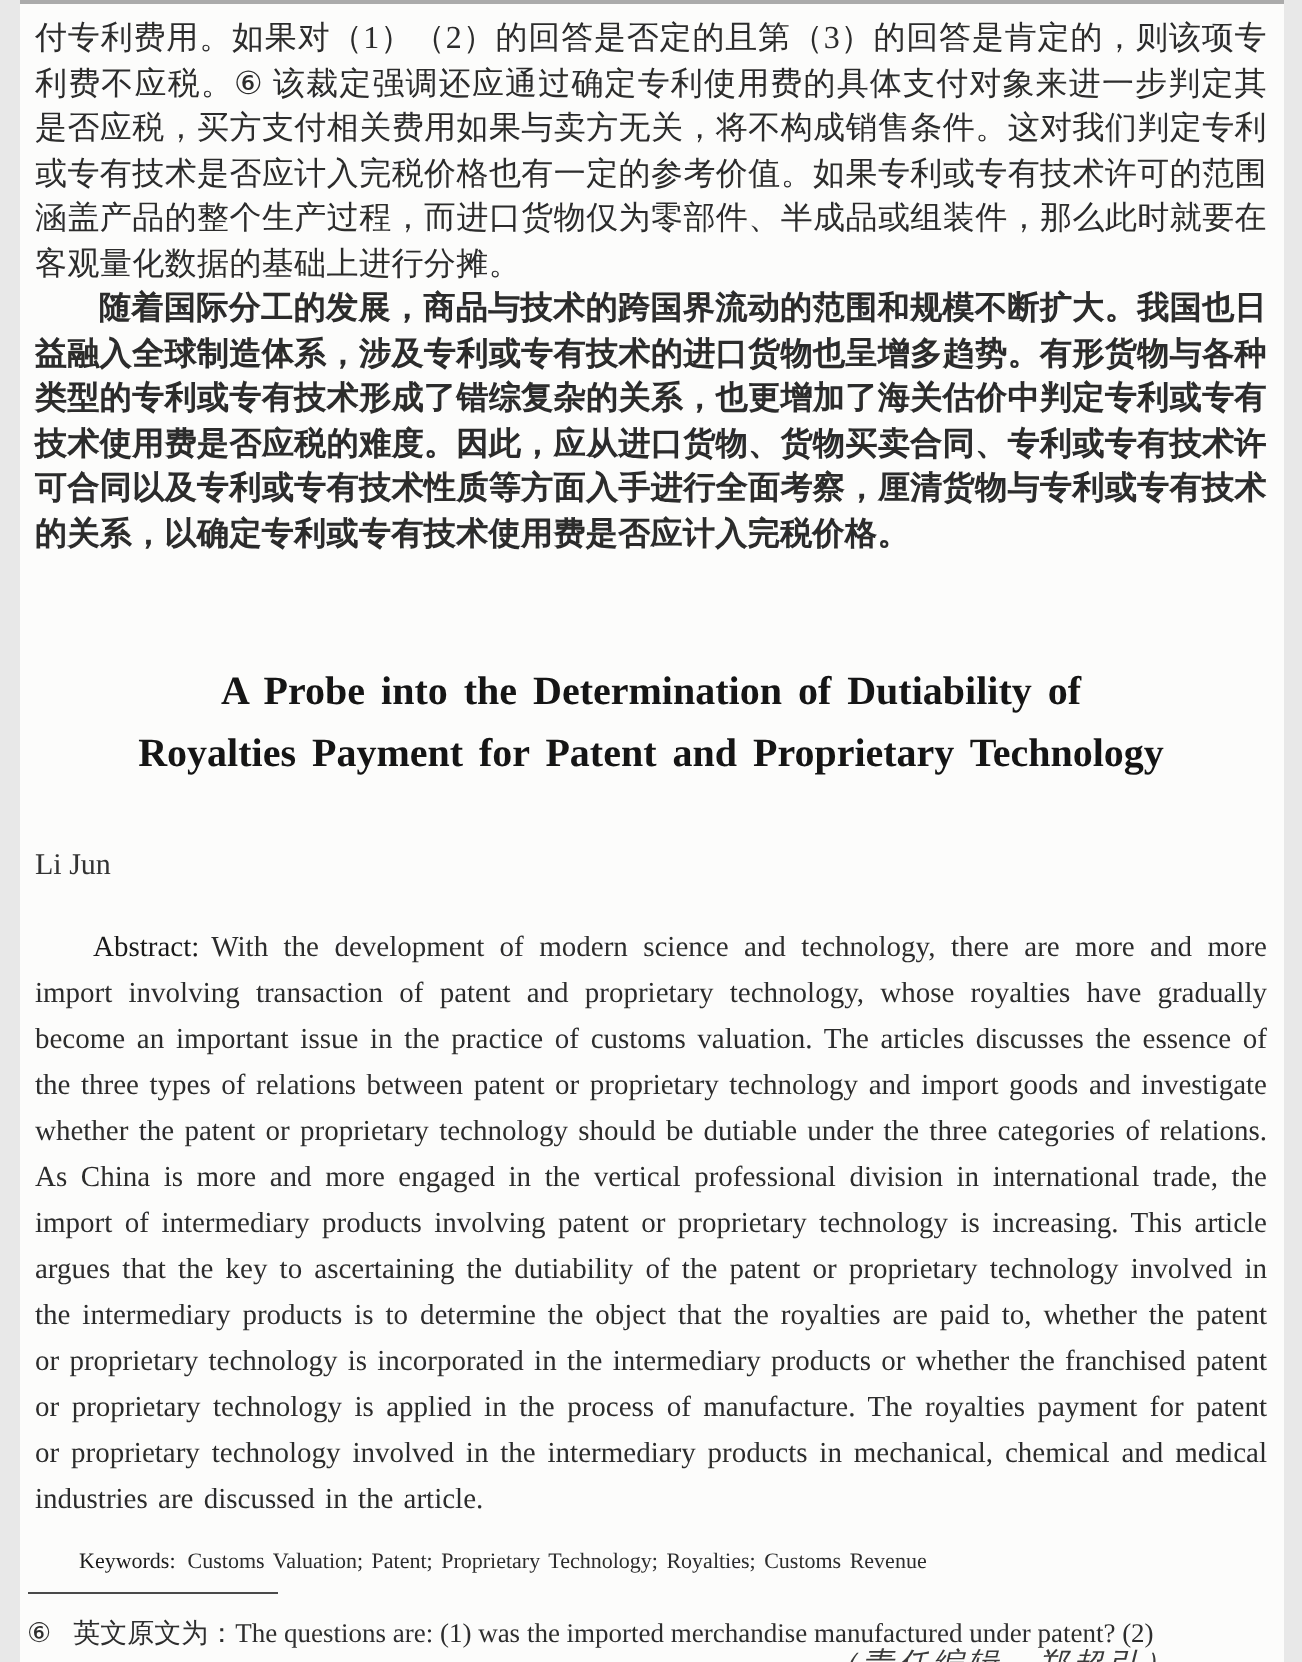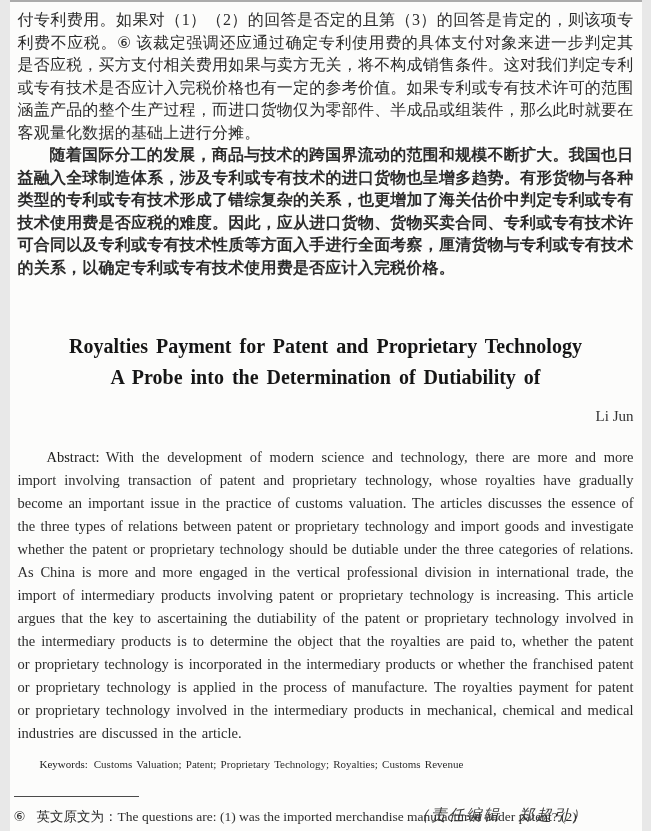--- a/index.html
+++ b/index.html
@@ -34,22 +34,22 @@
   .article-title {
     margin-top: 52px;
     text-align: center;
     font-weight: bold;
     font-size: 20px;
     line-height: 31px;
     color: #151515;
     word-spacing: 3px;
   }
   .author {
-    margin-top: 15px;
-    text-align: right;
+    margin-top: 32px;
+    text-align: left;
     font-size: 15px;
     color: #333;
   }
   .abstract-para {
     margin: 21px 0 0 0;
     font-size: 14.5px;
     line-height: 23px;
     text-align: justify;
     text-indent: 2em;
     word-spacing: 1.5px;
@@ -102,22 +102,22 @@
 <body>
 
 <div class="page">
 
   <div>
     <p class="cn-para">付专利费用。如果对（1）（2）的回答是否定的且第（3）的回答是肯定的，则该项专利费不应税。⑥ 该裁定强调还应通过确定专利使用费的具体支付对象来进一步判定其是否应税，买方支付相关费用如果与卖方无关，将不构成销售条件。这对我们判定专利或专有技术是否应计入完税价格也有一定的参考价值。如果专利或专有技术许可的范围涵盖产品的整个生产过程，而进口货物仅为零部件、半成品或组装件，那么此时就要在客观量化数据的基础上进行分摊。</p>
     <p class="cn-para indent">随着国际分工的发展，商品与技术的跨国界流动的范围和规模不断扩大。我国也日益融入全球制造体系，涉及专利或专有技术的进口货物也呈增多趋势。有形货物与各种类型的专利或专有技术形成了错综复杂的关系，也更增加了海关估价中判定专利或专有技术使用费是否应税的难度。因此，应从进口货物、货物买卖合同、专利或专有技术许可合同以及专利或专有技术性质等方面入手进行全面考察，厘清货物与专利或专有技术的关系，以确定专利或专有技术使用费是否应计入完税价格。</p>
   </div>
 
   <div class="article-title">
+    <div>A Probe into the Determination of Dutiability of</div>
     <div>Royalties Payment for Patent and Proprietary Technology</div>
-    <div>A Probe into the Determination of Dutiability of</div>
   </div>
 
   <div class="author">Li Jun</div>
 
   <p class="abstract-para"><span class="inline-label">Abstract:</span><span>With the development of modern science and technology, there are more and more import involving transaction of patent and proprietary technology, whose royalties have gradually become an important issue in the practice of customs valuation. The articles discusses the essence of the three types of relations between patent or proprietary technology and import goods and investigate whether the patent or proprietary technology should be dutiable under the three categories of relations. As China is more and more engaged in the vertical professional division in international trade, the import of intermediary products involving patent or proprietary technology is increasing. This article argues that the key to ascertaining the dutiability of the patent or proprietary technology involved in the intermediary products is to determine the object that the royalties are paid to, whether the patent or proprietary technology is incorporated in the intermediary products or whether the franchised patent or proprietary technology is applied in the process of manufacture. The royalties payment for patent or proprietary technology involved in the intermediary products in mechanical, chemical and medical industries are discussed in the article.</span></p>
 
   <p class="keywords-para"><span class="inline-label">Keywords:</span><span>Customs Valuation; Patent; Proprietary Technology; Royalties; Customs Revenue</span></p>
 
   <div class="editor-note">（责任编辑　郑超引）</div>
 

